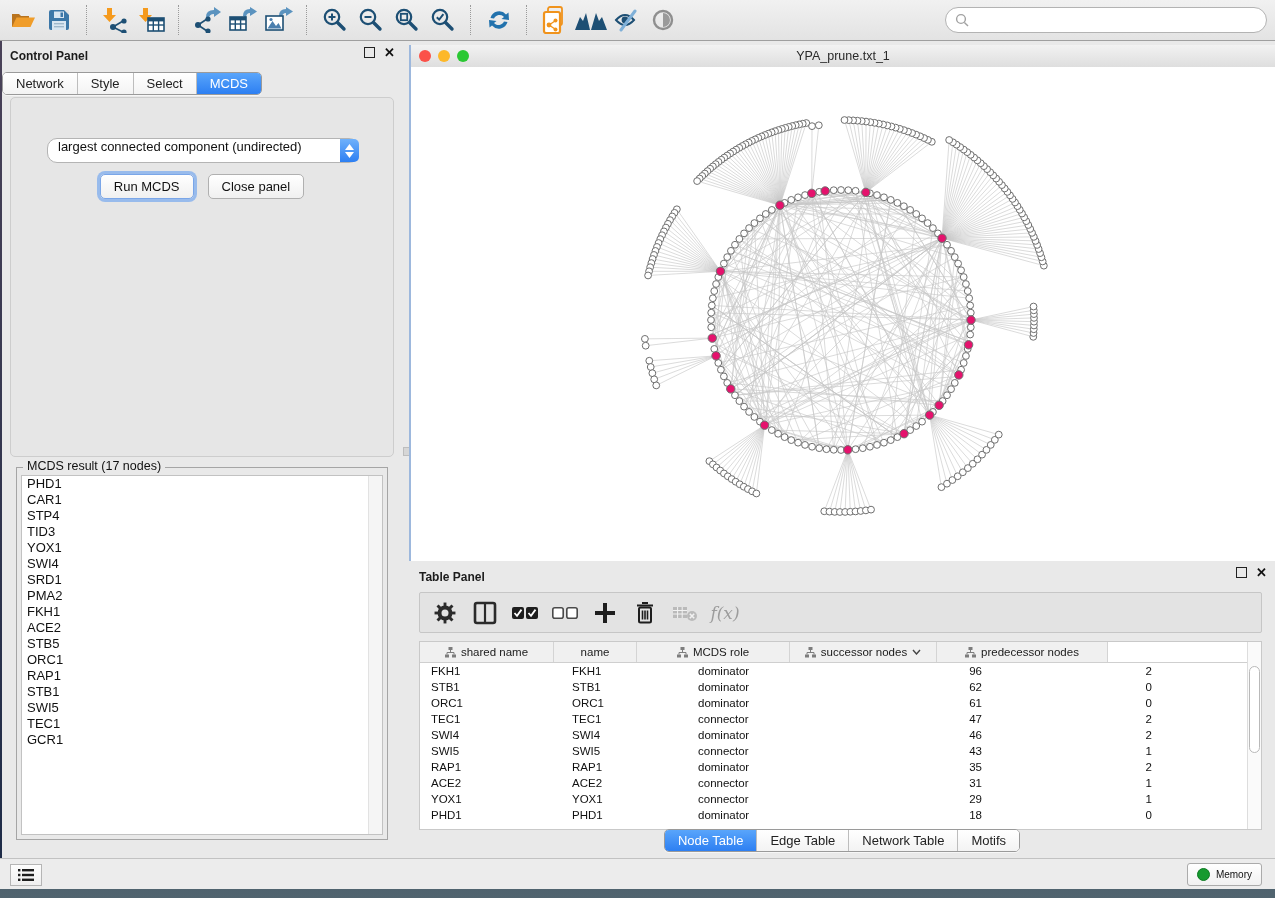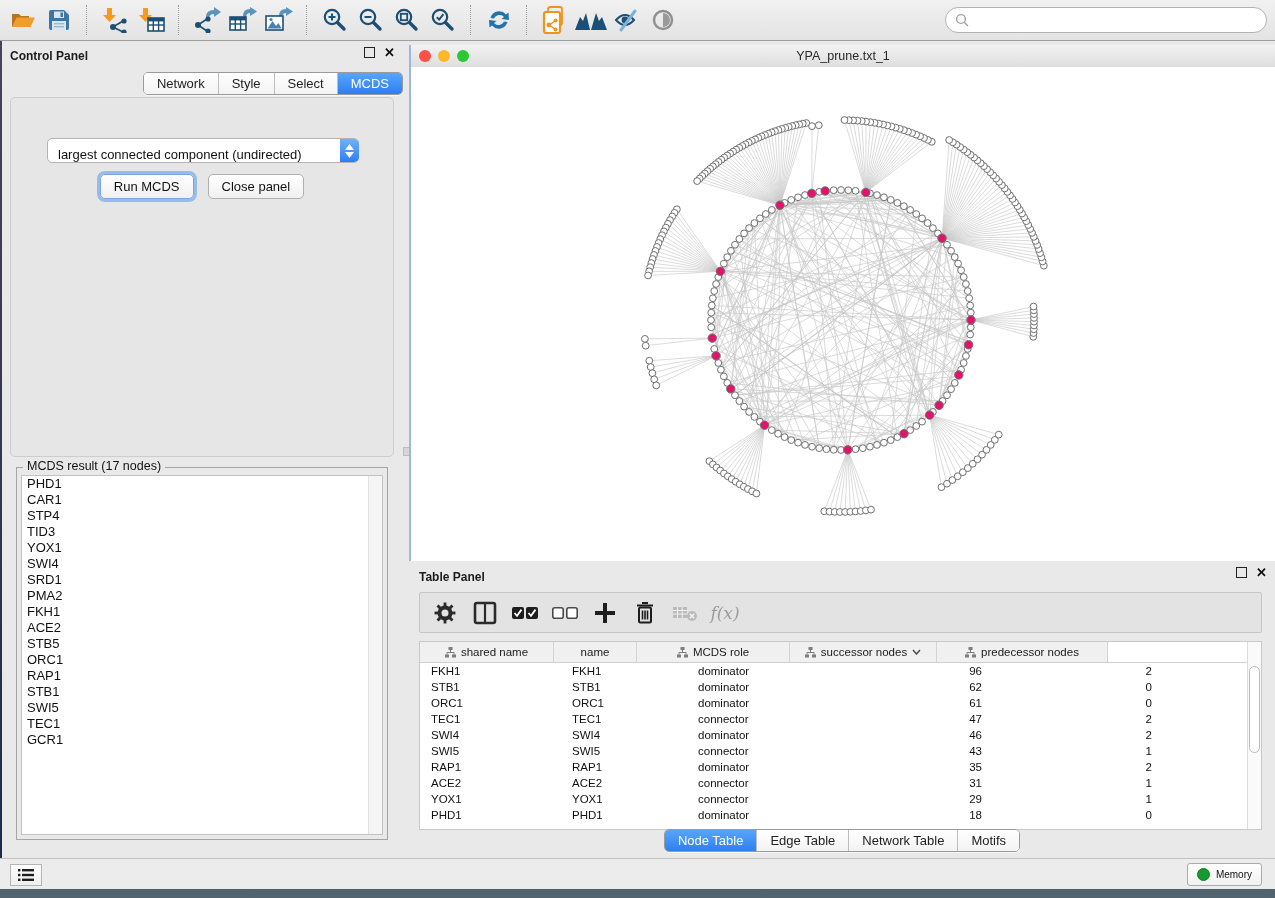--- a/index.html
+++ b/index.html
@@ -26,26 +26,26 @@
   
   .control-panel{position:absolute;left:2px;top:41px;width:401px;height:817px;background:#e9e9e9;}
   .cp-header{position:relative;height:26px;}
   .cp-header .panel-title{position:absolute;left:8px;top:8px;}
   .seg-ctrl{display:flex;border:1px solid #9a9a9a;border-radius:5px;overflow:hidden;background:#fff;
             box-shadow:0 1px 0 rgba(255,255,255,.6);}
   .seg{padding:3px 13px;font-size:13px;color:#222;background:linear-gradient(#ffffff,#f3f3f3);
        border-left:1px solid #bdbdbd;white-space:nowrap;}
   .seg:first-child{border-left:none;}
   .seg.active{background:linear-gradient(#59a5fb,#2d7ff2);color:#fff;}
-  .cp-tabs{position:absolute;left:0;top:31px;width:100%;display:flex;justify-content:flex-end;}
+  .cp-tabs{position:absolute;left:0;top:31px;width:100%;display:flex;justify-content:flex-start;}
   .cp-box{position:absolute;left:8px;top:56px;width:382px;height:358px;background:#e6e6e6;
           border:1px solid #cdcdcd;border-radius:5px;}
   .crit-label{position:absolute;top:18px;width:100%;text-align:center;font-size:13px;color:#111;}
   .select{position:absolute;left:36px;top:40px;width:310px;height:23px;background:#fff;border:1px solid #b4b4b4;
-          border-radius:5px;display:flex;align-items:flex-end;}
+          border-radius:10px;display:flex;align-items:flex-start;}
   .select .sel-text{flex:1;font-size:13px;color:#111;padding-left:10px;white-space:nowrap;overflow:hidden;}
   .select .stepper{width:19px;height:23px;margin-right:-1px;border-radius:0 5px 5px 0;
           background:linear-gradient(#6fb1fb,#2d7ff2);display:flex;flex-direction:column;align-items:center;justify-content:center;gap:2px;}
   .stepper svg{display:block;}
   .btn-row{position:absolute;top:76px;width:100%;display:flex;justify-content:center;gap:14px;}
   .mac-btn{height:23px;padding:0 13px;background:linear-gradient(#ffffff,#f0f0f0);border:1px solid #b0b0b0;
            border-radius:5px;font-size:13px;color:#111;display:flex;align-items:center;}
   .mac-btn.focused{box-shadow:0 0 0 3px rgba(110,165,240,.65);border-color:#7aa6e8;}
   .result-group{position:absolute;left:14px;top:426px;width:370px;height:371px;border:1px solid #a5a5a5;}
   .result-legend{position:absolute;top:-9px;left:6px;background:#e9e9e9;padding:0 4px;font-size:12.5px;color:#111;}

